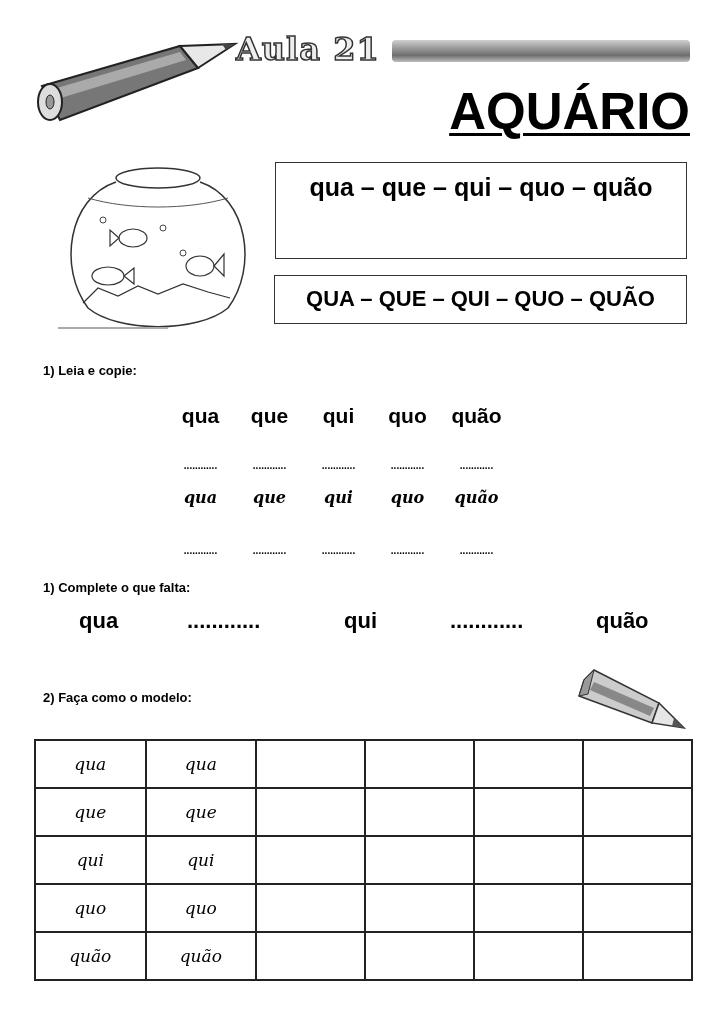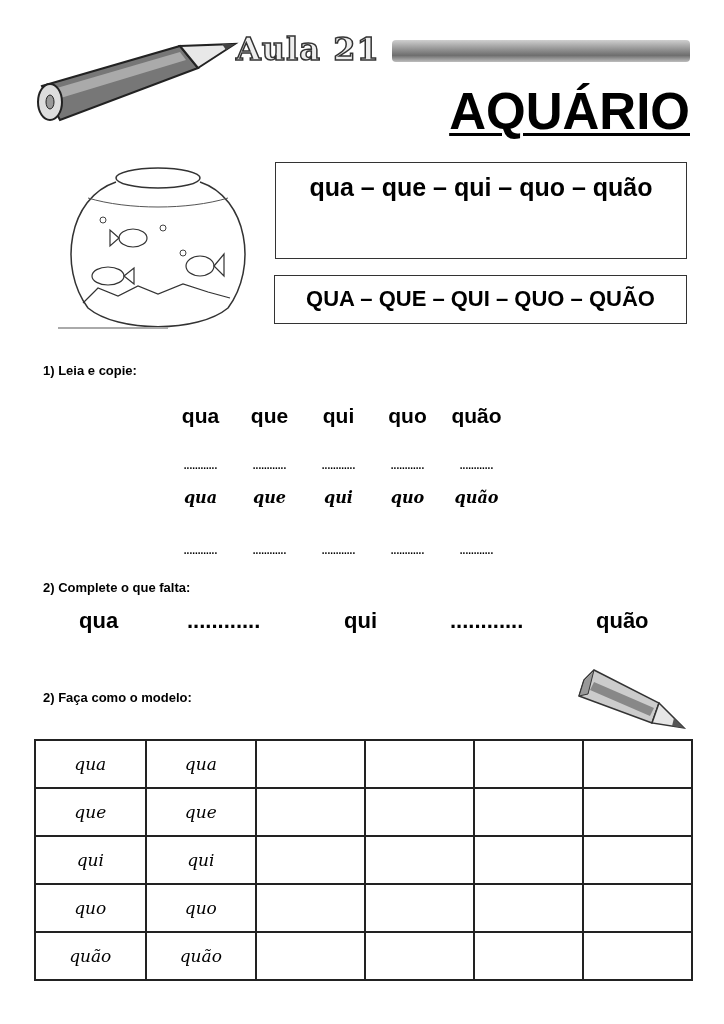--- a/index.html
+++ b/index.html
@@ -91,21 +91,21 @@
   <div class="cell cursive cur-md">quão</div>
 </div>
 <div class="abs row-words" style="top:545px">
   <div class="cell dots">............</div>
   <div class="cell dots">............</div>
   <div class="cell dots">............</div>
   <div class="cell dots">............</div>
   <div class="cell dots">............</div>
 </div>
 
-<div class="abs sec-label" style="top:580px">2) Complete o que falta:</div>
+<div class="abs sec-label" style="top:580px">1) Complete o que falta:</div>
 <div class="abs complete" style="left:79px">qua</div>
 <div class="abs complete" style="left:187px">............</div>
 <div class="abs complete" style="left:344px">qui</div>
 <div class="abs complete" style="left:450px">............</div>
 <div class="abs complete" style="left:596px">quão</div>
 
 <div class="abs sec-label" style="top:690px">2) Faça como o modelo:</div>
 <svg class="abs" style="left:574px;top:668px" width="115" height="65" viewBox="0 0 115 65">
   <polygon points="10,12 20,2 85,35 78,55 5,28" fill="#ccc" stroke="#333" stroke-width="1.5"></polygon>
   <polygon points="20,14 80,40 76,48 16,22" fill="#888"></polygon>

